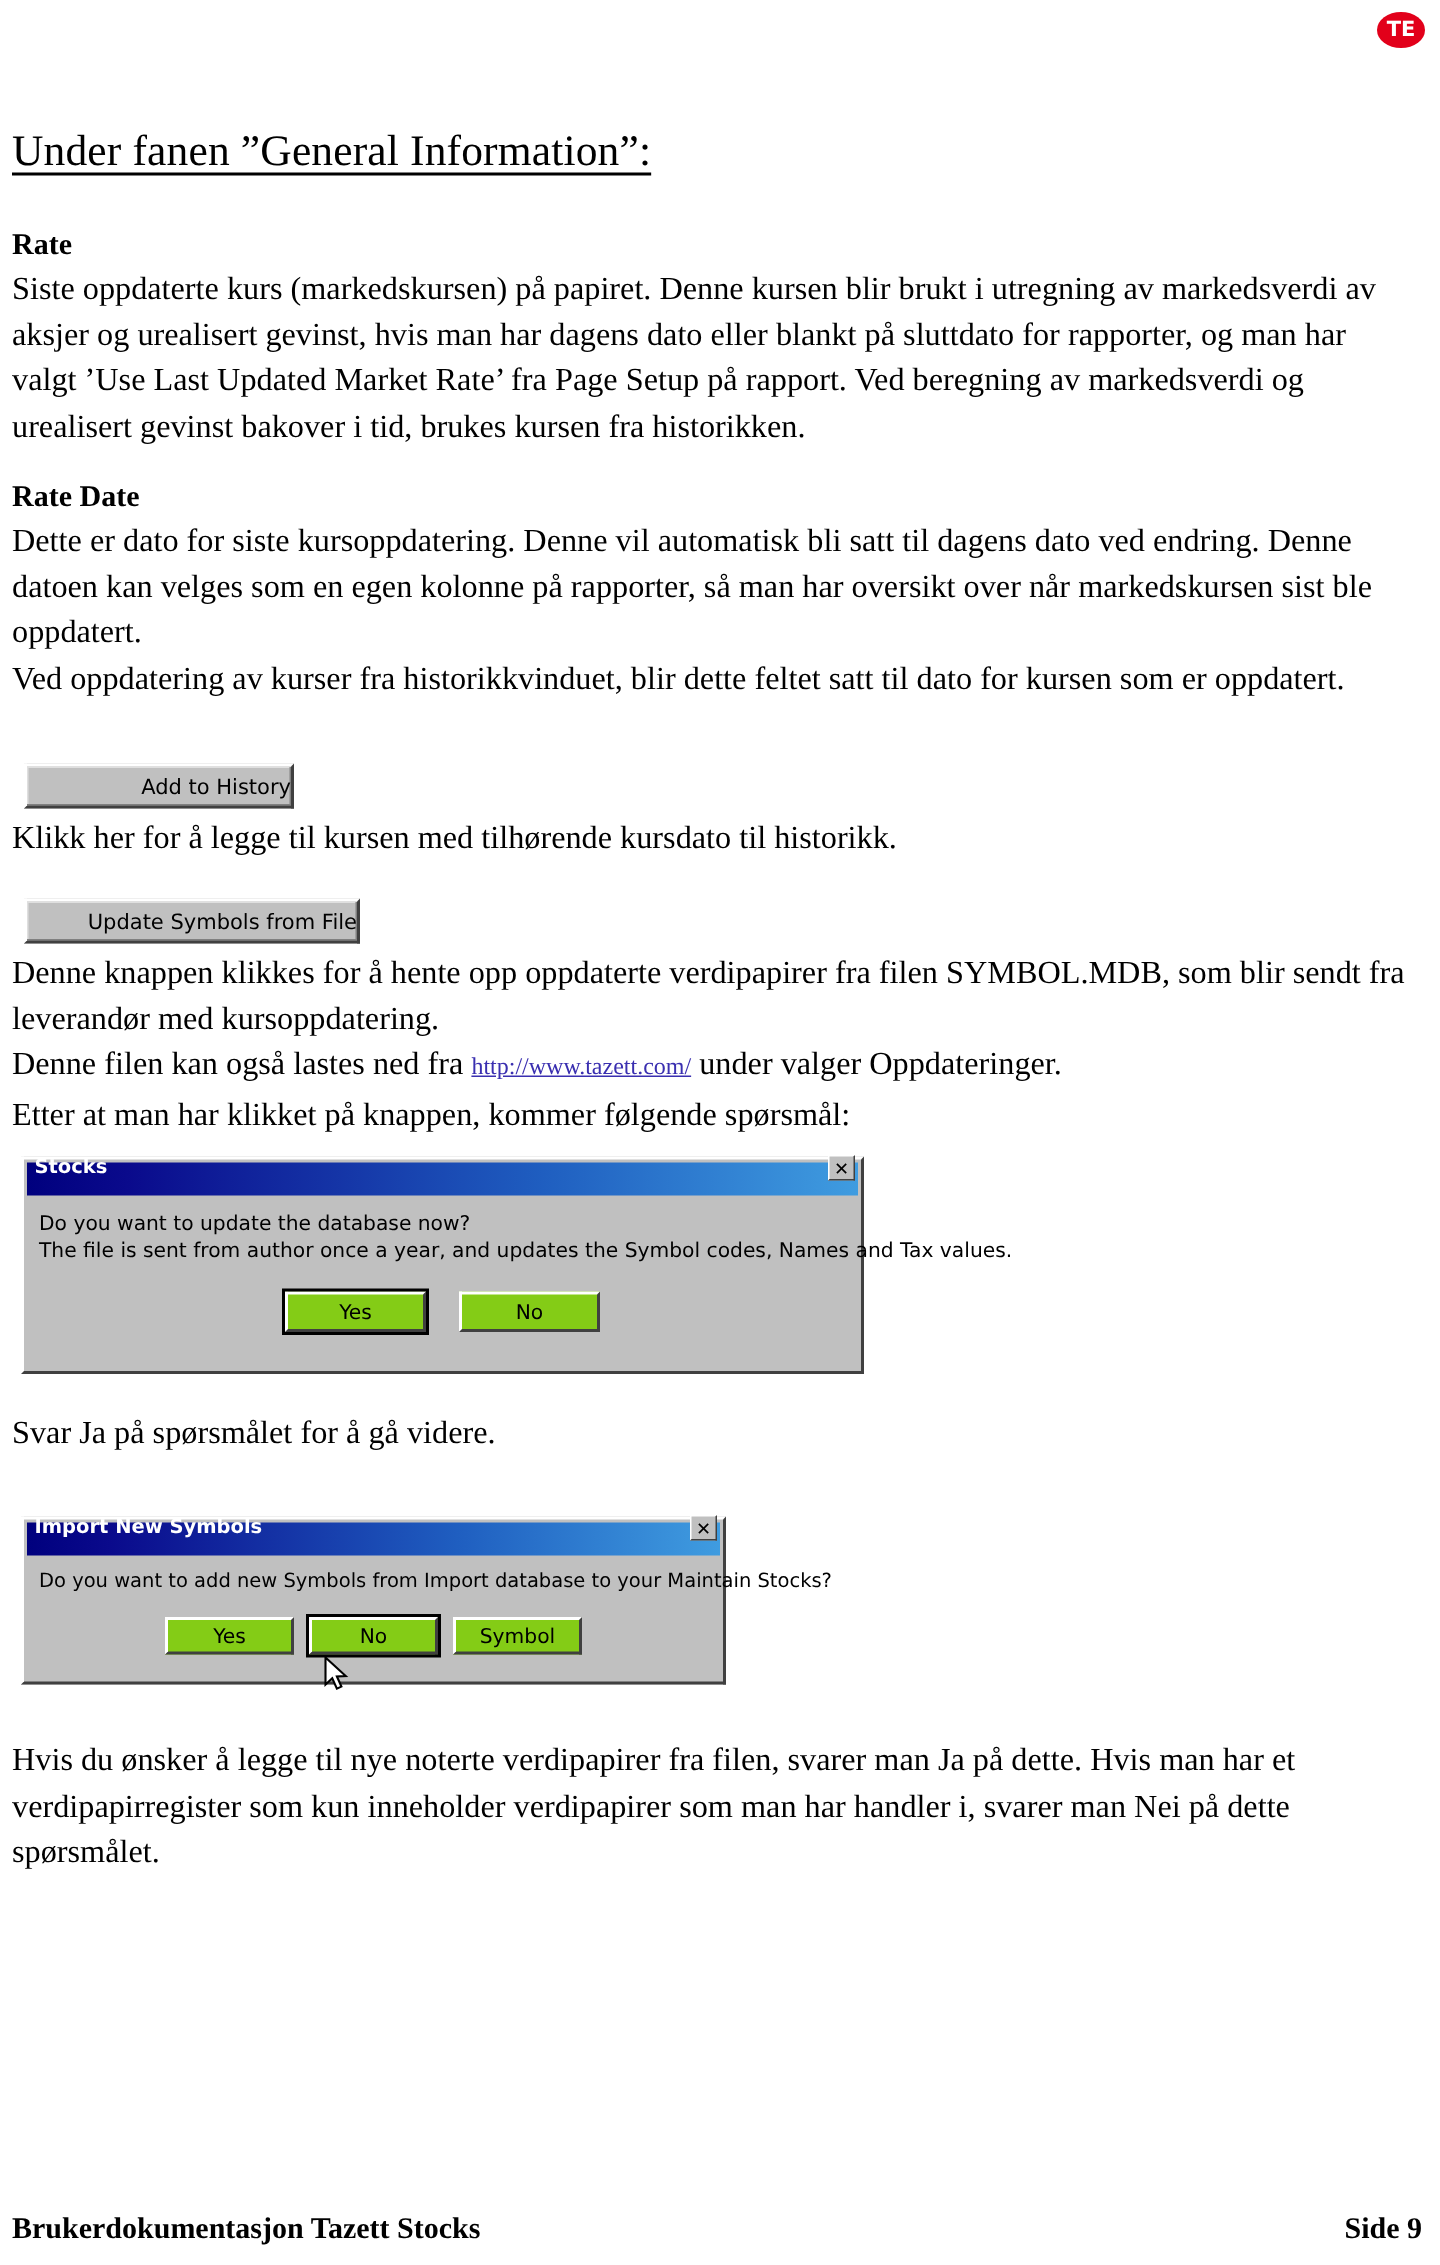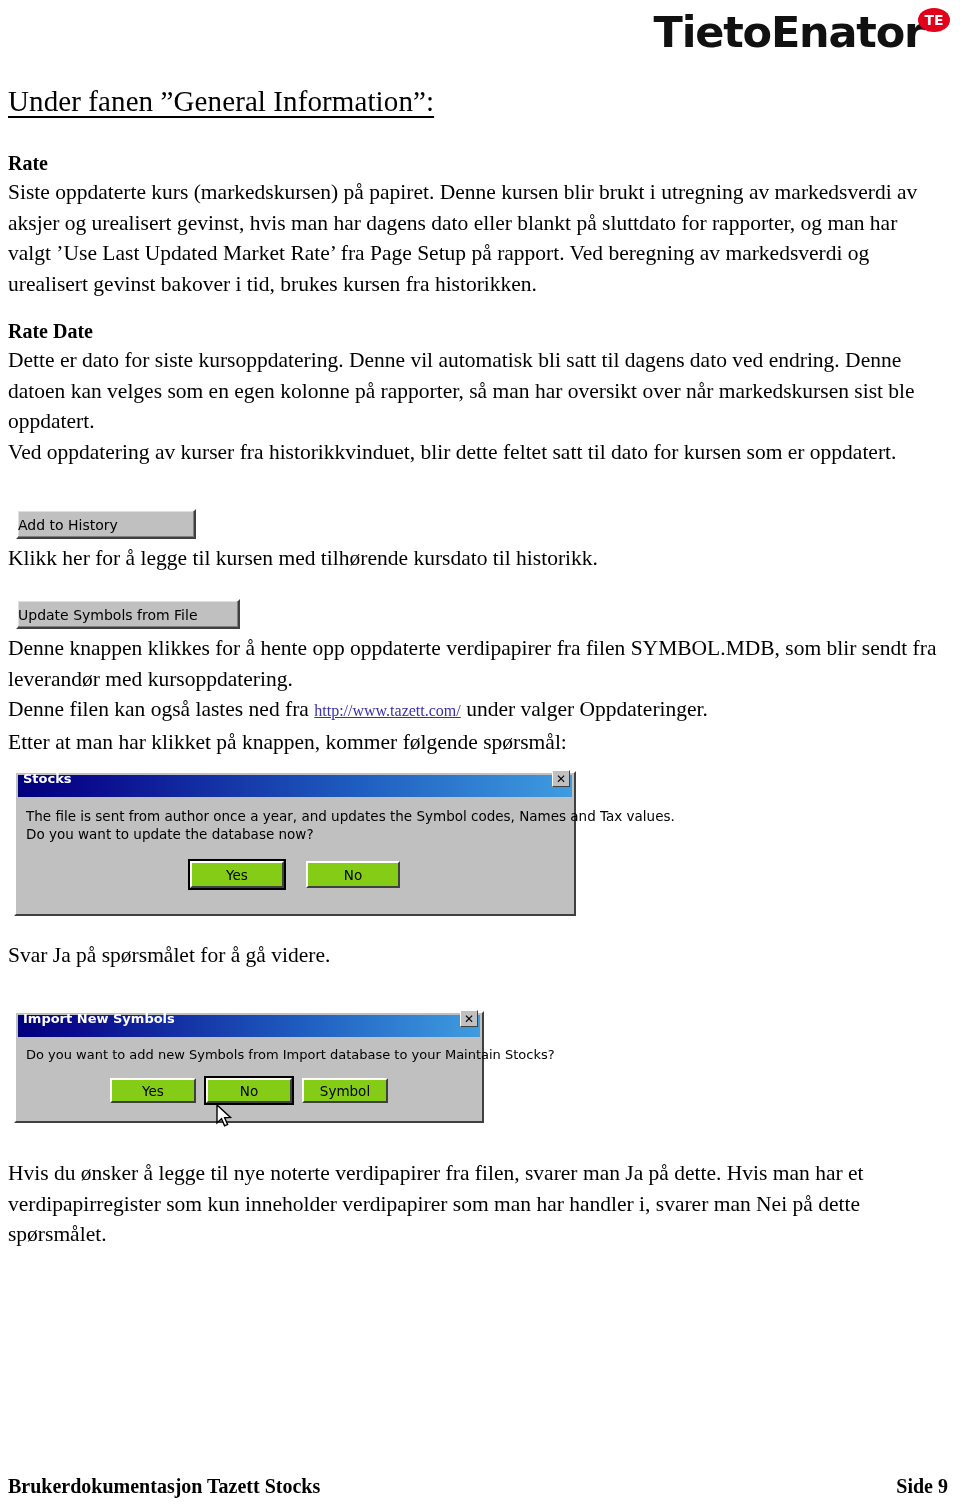--- a/index.html
+++ b/index.html
@@ -103,21 +103,21 @@
     display: inline-block;
     background: #c0c0c0;
     border-top: 2px solid #ffffff;
     border-left: 2px solid #ffffff;
     border-right: 2px solid #404040;
     border-bottom: 2px solid #404040;
     box-shadow: inset -1px -1px 0 #808080, inset 1px 1px 0 #dfdfdf;
     font-family: "DejaVu Sans", sans-serif;
     font-size: 14px;
     color: #000000;
-    text-align: left;
+    text-align: right;
     box-sizing: border-box;
     line-height: 1;
   }
   .btn-addhist {
     position: absolute;
     left: 8px;
     top: 509px;
     width: 180px;
     height: 30px;
     padding-top: 7px;
@@ -249,21 +249,20 @@
     display: flex;
     justify-content: space-between;
     font-size: 20px;
     font-weight: bold;
   }
 </style>
 </head>
 <body>
 
 <div class="logo-wrap">
-  <span class="logo-text">TietoEnator</span>
   <span class="logo-badge">TE</span>
 </div>
 
 <div class="page">
 
   <h1 class="doc-heading">Under fanen ”General Information”:</h1>
 
   <div class="blk" style="top:150px;">
     <div class="sec-title">Rate</div>
     <p class="body-text">Siste oppdaterte kurs (markedskursen) på papiret. Denne kursen blir brukt i utregning av markedsverdi av aksjer og urealisert gevinst, hvis man har dagens dato eller blankt på sluttdato for rapporter, og man har valgt ’Use Last Updated Market Rate’ fra Page Setup på rapport. Ved beregning av markedsverdi og urealisert gevinst bakover i tid, brukes kursen fra historikken.</p>
@@ -286,22 +285,22 @@
     <p class="body-text"><span>Denne filen kan også lastes ned fra </span><a class="weblink" href="#">http://www.tazett.com/</a><span> under valger Oppdateringer.</span></p>
     <p class="body-text">Etter at man har klikket på knappen, kommer følgende spørsmål:</p>
   </div>
 
   <div class="dialog" id="dlg-stocks">
     <div class="dlg-titlebar">
       <span class="dlg-title">Stocks</span>
       <span class="dlg-close">✕</span>
     </div>
     <div class="dlg-msg">
+      <span class="line">Do you want to update the database now?</span>
       <span class="line">The file is sent from author once a year, and updates the Symbol codes, Names and Tax values.</span>
-      <span class="line">Do you want to update the database now?</span>
     </div>
     <div class="dlg-buttons">
       <div class="dlg-btn default">Yes</div>
       <div class="dlg-btn">No</div>
     </div>
   </div>
 
   <div class="blk" style="top:940px;">
     <p class="body-text">Svar Ja på spørsmålet for å gå videre.</p>
   </div>

